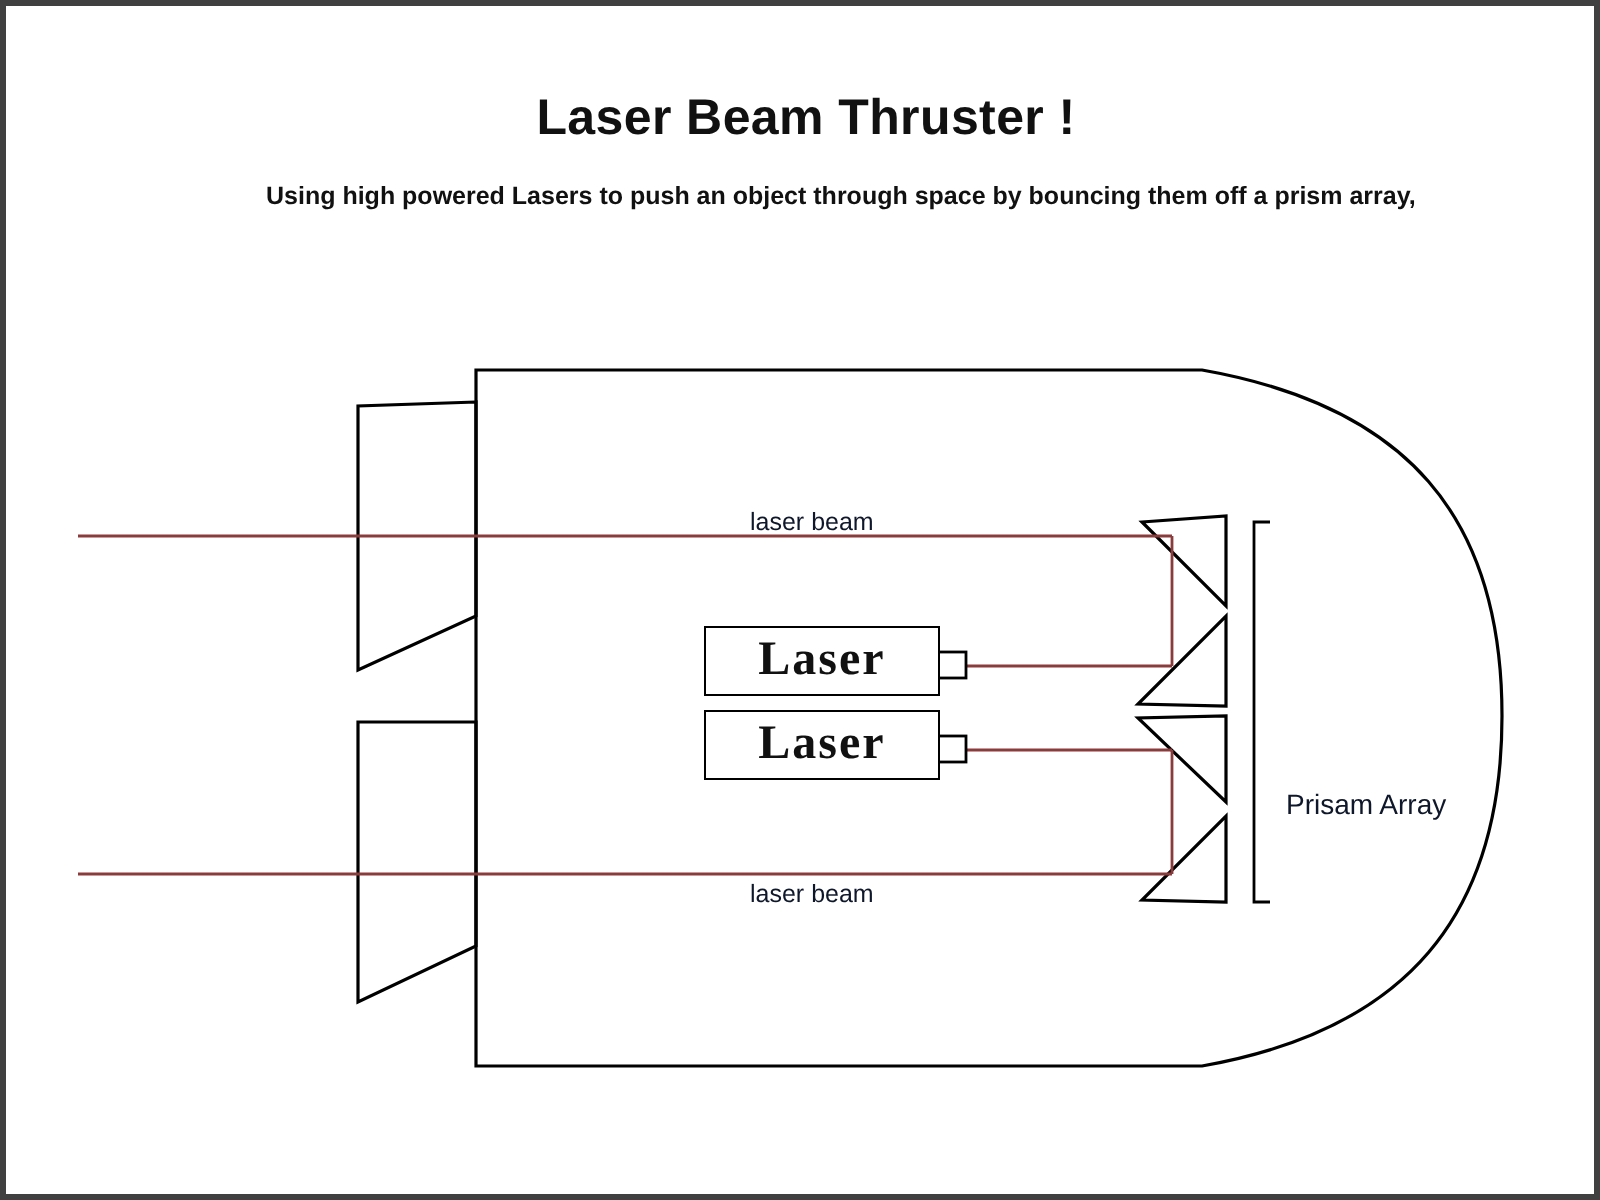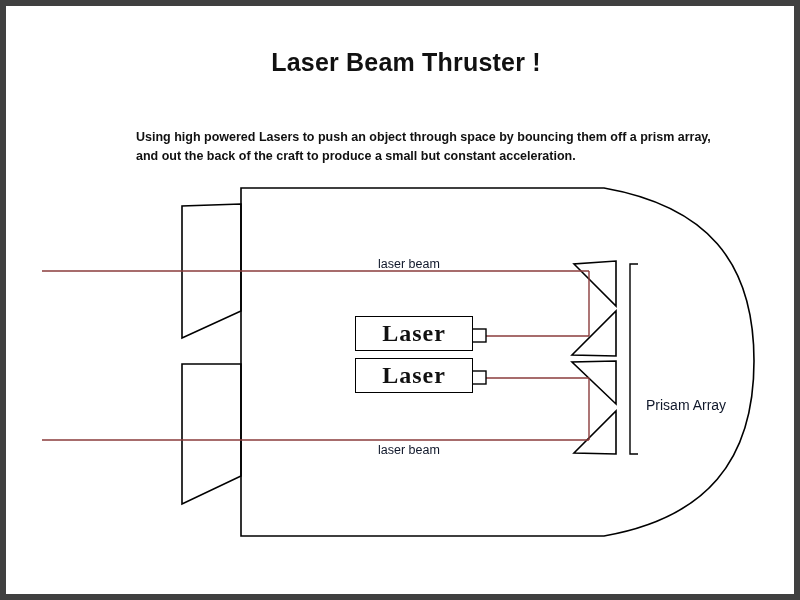--- a/index.html
+++ b/index.html
@@ -5,21 +5,21 @@
   html, body {
     margin: 0;
     padding: 0;
     background: #ffffff;
   }
   #page {
     position: relative;
     width: 800px;
     height: 600px;
     background: #ffffff;
-    border: 6px solid #404040;
+    border: 3px solid #404040;
     box-sizing: border-box;
     overflow: hidden;
     font-family: "Liberation Sans", sans-serif;
   }
   #title {
     position: absolute;
     left: 0;
     top: 42px;
     width: 800px;
     text-align: center;
@@ -30,21 +30,20 @@
   }
   #subtitle {
     position: absolute;
     left: 130px;
     top: 86px;
     width: 600px;
     font-size: 12.5px;
     font-weight: bold;
     line-height: 19px;
     color: #111111;
-    margin-top: 36px;
   }
   #diagram {
     position: absolute;
     left: 0;
     top: 0;
     width: 800px;
     height: 600px;
   }
   .dlabel {
     position: absolute;
@@ -69,21 +68,20 @@
 </style>
 </head>
 <body>
 
 <div id="page">
 
   <div id="title">Laser Beam Thruster !</div>
 
   <div id="subtitle">
     <div>Using high powered Lasers to push an object through space by bouncing them off a prism array,</div>
-    <div>and out the back of the craft to produce a small but constant acceleration.</div>
   </div>
 
   <svg id="diagram" viewBox="0 0 800 600">
 
     <path d="M 235,182 L 600,182 C 690,195 745,250 745,300 C 745,350 690,405 600,418 L 235,418 Z" transform="translate(0,60) scale(1,1)" fill="none" stroke="#000000" stroke-width="1.6" style="display:none"></path>
 
     <path d="M 235,182 L 598,182 C 700,200 748,255 748,355 C 748,455 700,512 598,530 L 235,530 Z" fill="none" stroke="#000000" stroke-width="1.6"></path>
 
     <path d="M 235,198 L 176,200 L 176,332 L 235,305 Z" fill="none" stroke="#000000" stroke-width="1.6"></path>
 

